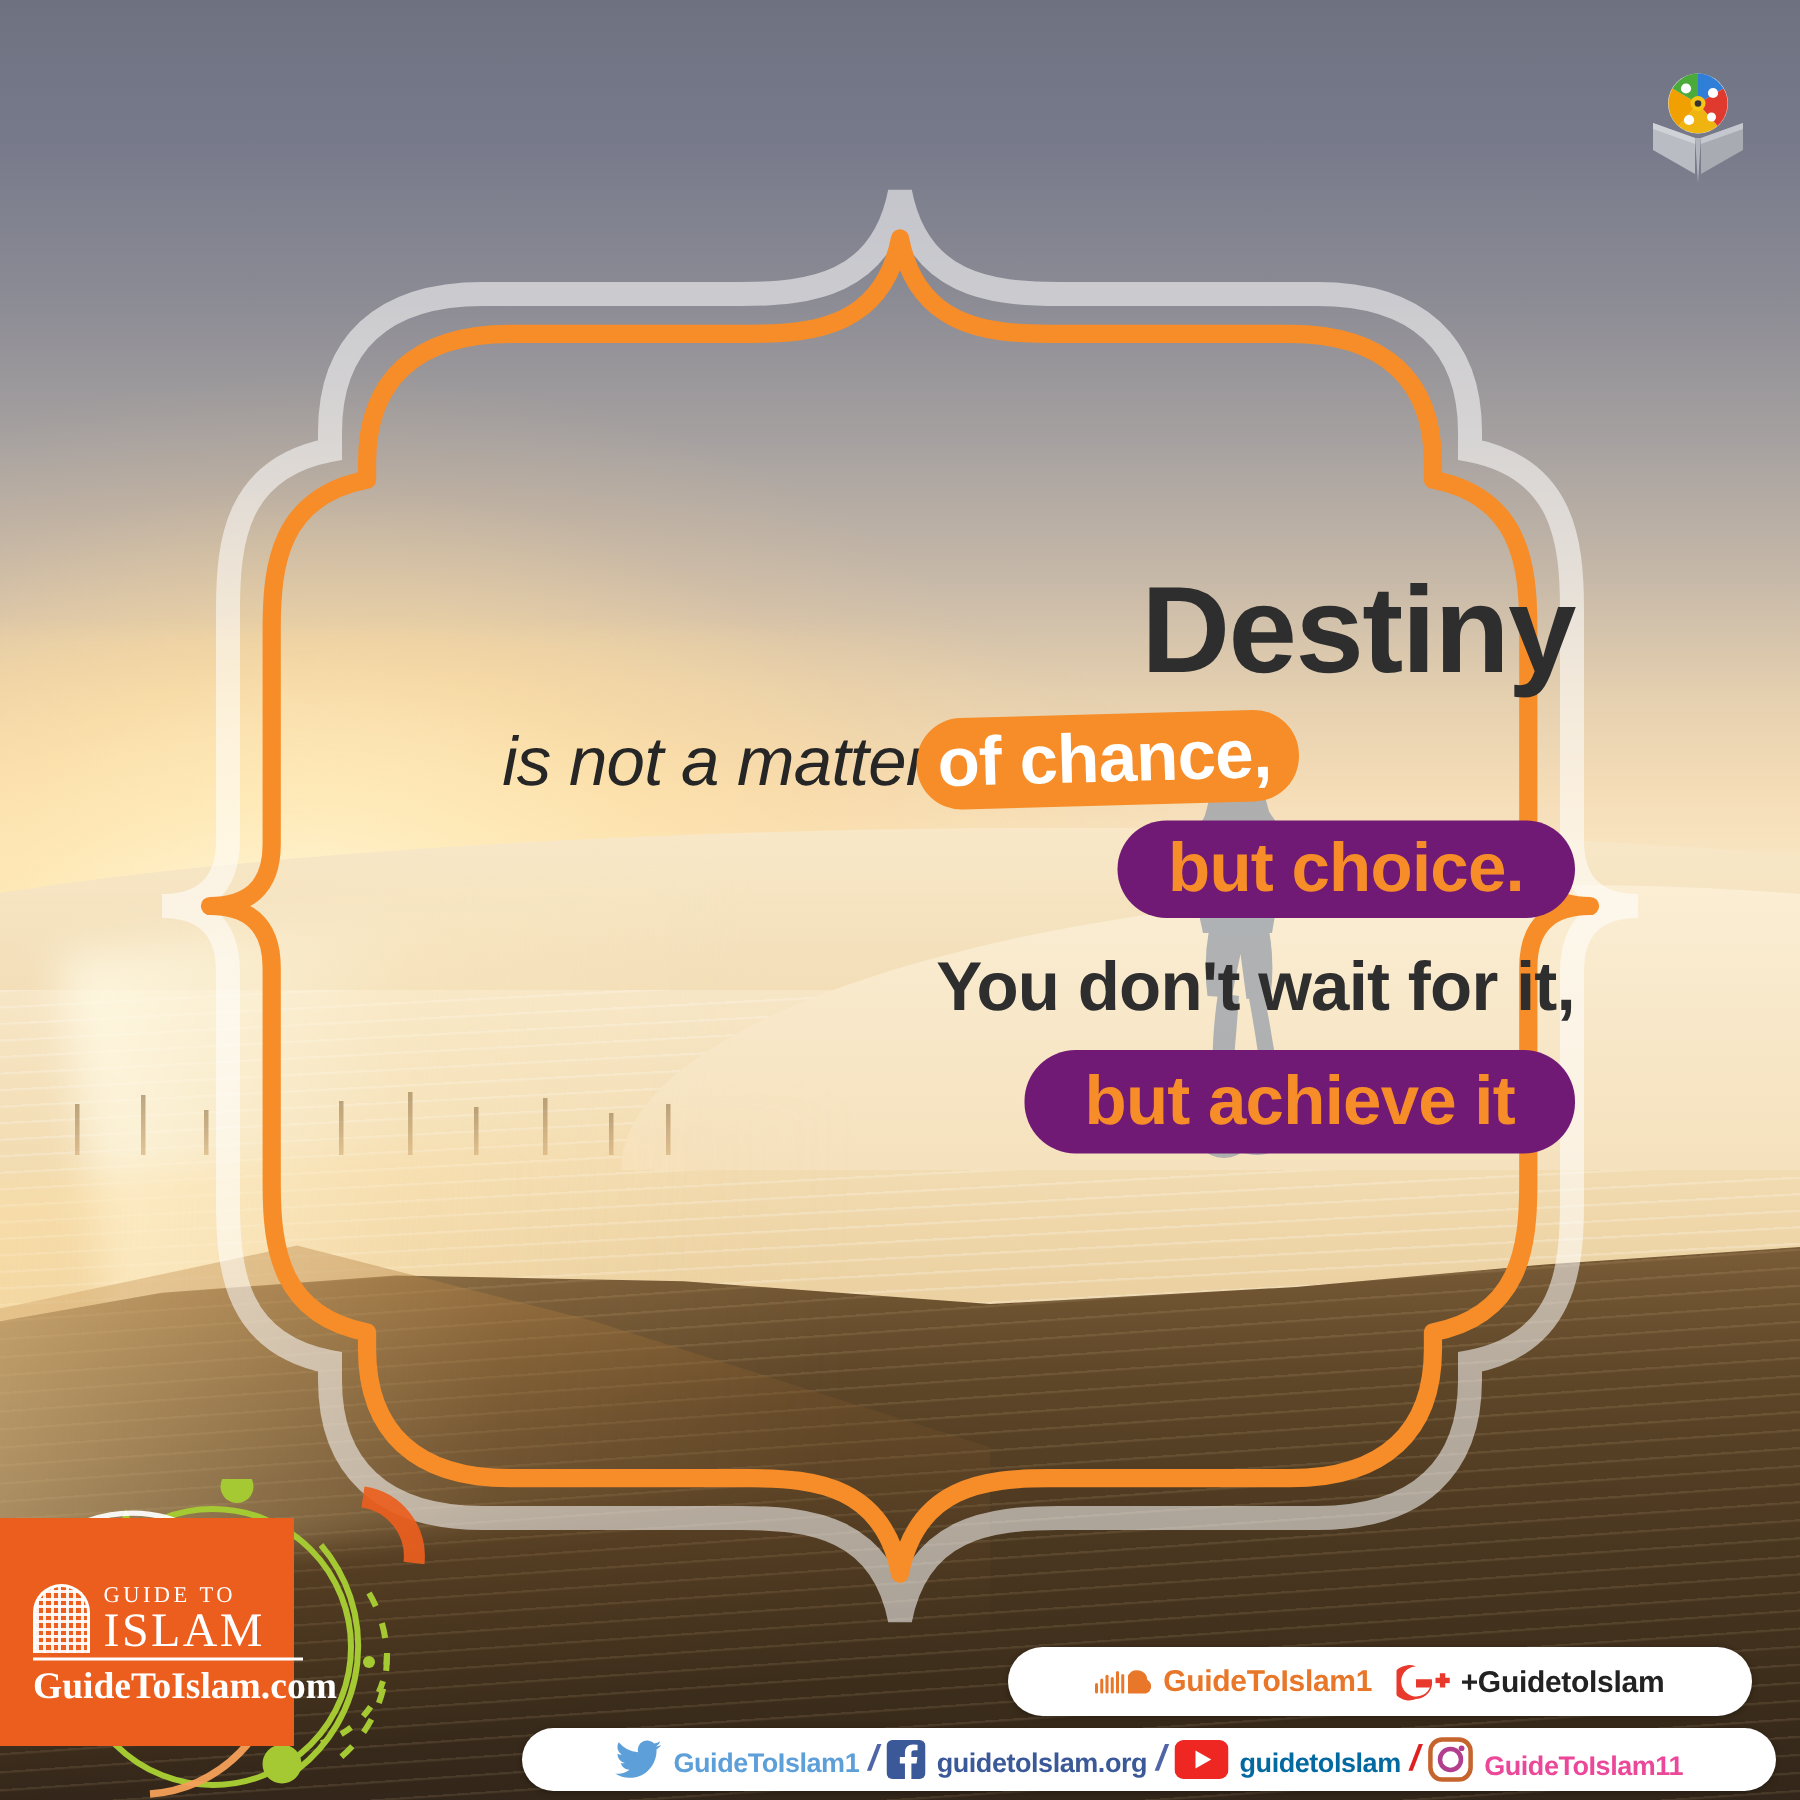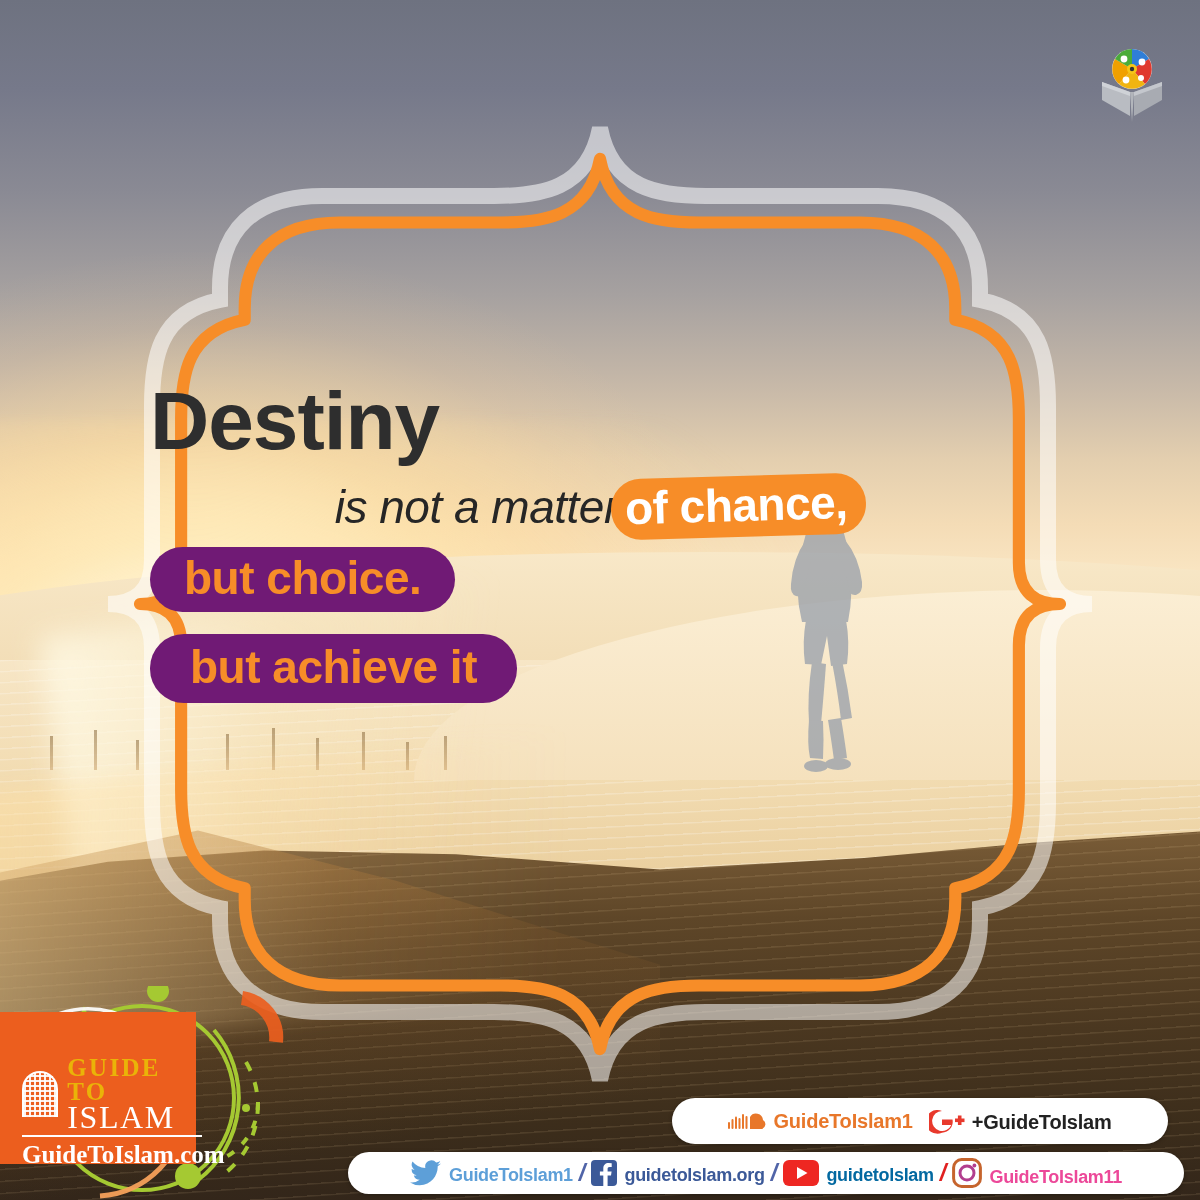--- a/index.html
+++ b/index.html
@@ -85,21 +85,21 @@
   .posts { position:absolute; left:40px; top:700px; width:420px; height:70px; opacity:0.55; }
   .post { position:absolute; bottom:0; width:3px; background:linear-gradient(180deg,#8a6a3d,#c9a068); }
 
   
   #runner { position:absolute; left:770px; top:484px; width:110px; height:320px; opacity:0.80; }
 
   
   #frame-wrap { position:absolute; left:0; top:0; width:1200px; height:1200px; pointer-events:none; }
 
   
-  #quote { position:absolute; left:150px; top:380px; width:900px; text-align:left; }
+  #quote { position:absolute; left:150px; top:380px; width:900px; text-align:right; }
   .q-line { line-height:1.0; margin:0; }
   #q1 {
     font-size:82px; font-weight:bold; color:#2e2e2e;
     letter-spacing:-1px; margin-bottom:14px;
   }
   #q2 {
     font-size:46px; font-style:italic; font-weight:400; color:#262626;
     letter-spacing:-0.5px; white-space:nowrap; display:flex;
     justify-content:center; align-items:center; margin-bottom:10px;
   }
@@ -132,22 +132,22 @@
   .arch {
     width:38px; height:46px; position:relative;
     border:2px solid #ffffff; border-bottom:none;
     border-radius:19px 19px 0 0;
     background:
       repeating-linear-gradient(0deg, rgba(255,255,255,0.9) 0 2px, transparent 2px 5px),
       repeating-linear-gradient(90deg, rgba(255,255,255,0.9) 0 2px, transparent 2px 5px);
   }
   .logo-words { display:flex; flex-direction:column; line-height:0.94; }
   .lw1 {
-    font-family:"Liberation Serif", serif; color:#eab308; font-size:25px;
-    letter-spacing:2.3px; font-weight:700;
+    font-family:"Liberation Serif", serif; color:#ffffff; font-size:15px;
+    letter-spacing:2.3px; font-weight:400;
   }
   .lw2 {
     font-family:"Liberation Serif", serif; color:#fff; font-size:32px;
     letter-spacing:1.6px; font-weight:400; margin-top:-1px;
   }
   .logo-rule { height:1.6px; background:#fff; margin:3px 0 4px 0; width:100%; }
   .logo-url {
     font-family:"Liberation Serif", serif; color:#fff; font-size:25px;
     font-weight:bold; letter-spacing:0px; white-space:nowrap;
   }
@@ -267,20 +267,21 @@
 
   <div class="q-line" id="q2">
     <span>is not a matter</span>
     <span class="pill-orange">of chance,</span>
   </div>
 
   <div class="q-line" id="q3">
     <span class="pill-white">but choice.</span>
   </div>
 
+  <div class="q-line" id="q4">You don't wait for it,</div>
 
   <div class="q-line" id="q5">
     <span class="pill-white">but achieve it</span>
   </div>
 </div>
 
 <svg id="badge-deco" viewBox="0 0 320 214">
   <g fill="none" stroke="#A5C932" stroke-width="4">
     <circle cx="142" cy="112" r="92"></circle>
     <path d="M214 44 a104 104 0 0 1 -16 150" stroke-width="4"></path>
@@ -358,21 +359,21 @@
     </svg>
     <span class="soc-label" style="color:#E8772A">GuideToIslam1</span>
   </div>
 
   <div class="soc">
     <svg class="ic" width="36" height="26" viewBox="0 0 36 26">
       <path d="M13 3 a10 10 0 1 0 9.3 14 L13 17 L13 11.5 L23.5 11.5 a11 11 0 0 1 -10.5 13.2 A11.8 11.8 0 1 1 13 3 Z" fill="#E8392C"></path>
       <rect x="26" y="10.5" width="9.5" height="3.6" fill="#E8392C"></rect>
       <rect x="28.9" y="7.5" width="3.6" height="9.5" fill="#E8392C"></rect>
     </svg>
-    <span class="soc-label" style="color:#222">+GuideToIslam</span>
+    <span class="soc-label" style="color:#222">+Guidetolslam</span>
   </div>
 
 </div>
 
 <div id="social-bottom">
 
   <div class="soc">
     <svg class="ic" width="32" height="26" viewBox="0 0 32 26">
       <path d="M31 3.4 a12 12 0 0 1 -3.6 1 a6.3 6.3 0 0 0 2.8 -3.5 a12.6 12.6 0 0 1 -4 1.5 a6.3 6.3 0 0 0 -10.8 5.7 A17.8 17.8 0 0 1 2.5 1.5 a6.3 6.3 0 0 0 2 8.4 a6.2 6.2 0 0 1 -2.9 -0.8 a6.3 6.3 0 0 0 5 6.2 a6.3 6.3 0 0 1 -2.8 0.1 a6.3 6.3 0 0 0 5.9 4.4 A12.7 12.7 0 0 1 0 22.4 a17.9 17.9 0 0 0 9.7 2.8 c11.6 0 18 -9.7 18 -18.1 l0 -0.8 A12.8 12.8 0 0 0 31 3.4 Z" fill="#5D9FD8"></path>
     </svg>

